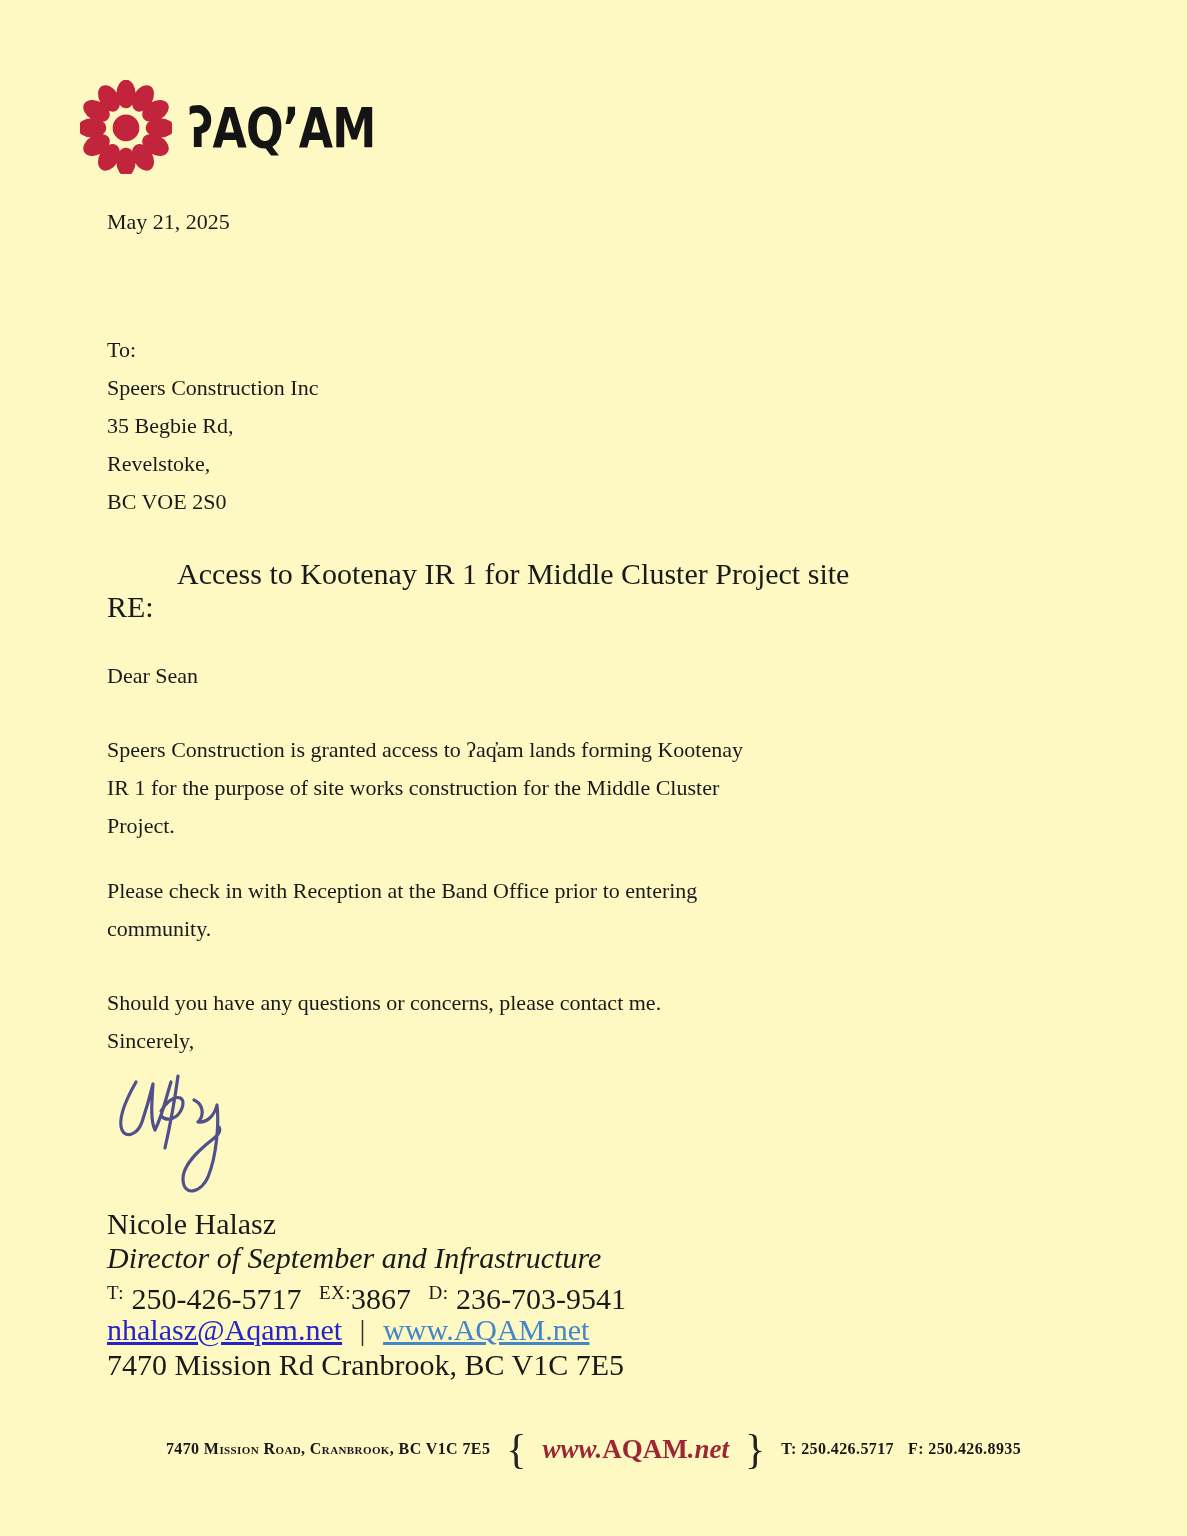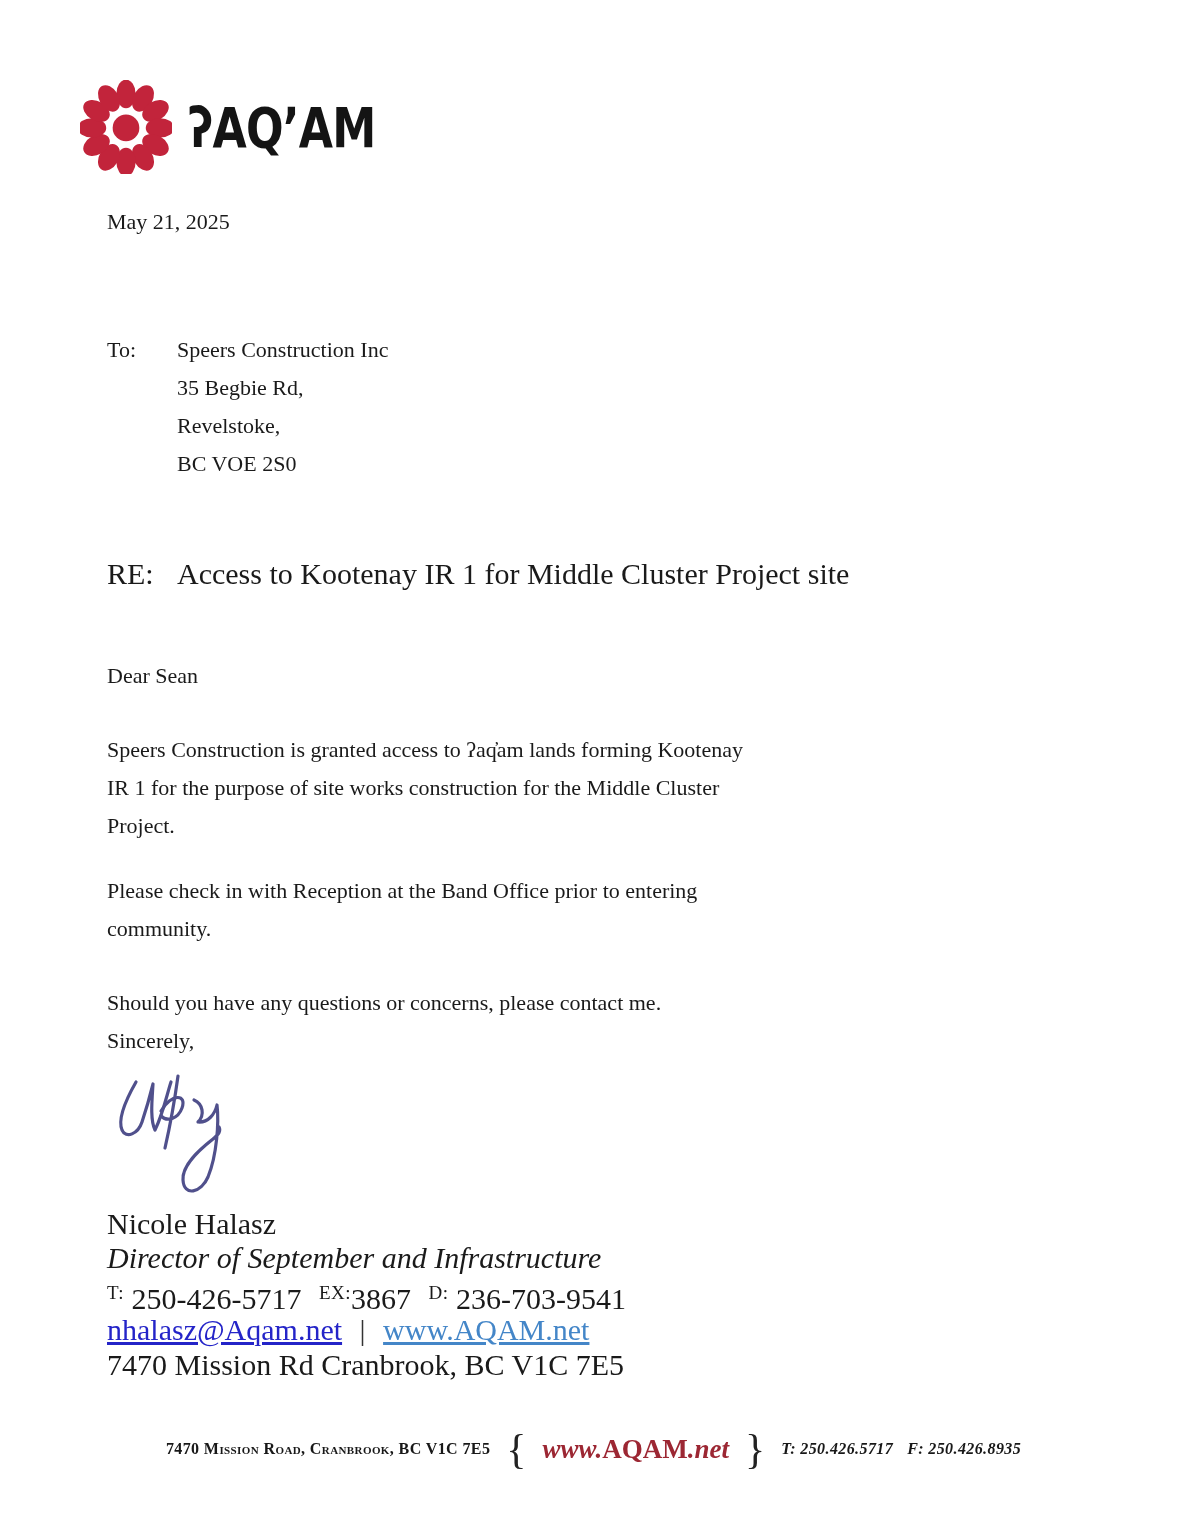--- a/index.html
+++ b/index.html
@@ -1,45 +1,45 @@
 <!DOCTYPE html>
 <html><head>
 <meta charset="utf-8">
 <style>
   html,body{margin:0;padding:0;background:#e8e8e8;}
   .page{
     position:relative;
     width:1187px;height:1536px;
     margin:0 auto;
-    background:#ffffff;
+    background:#fef9c3;
     font-family:"Liberation Serif","DejaVu Serif",serif;
     color:#1a1a1a;
     overflow:hidden;
   }
   
   .logo{position:absolute;left:80px;top:80px;display:flex;align-items:center;}
   .logo-flower{width:92px;height:94px;flex:0 0 auto;}
   .logo-flower .petal,.logo-flower .core{fill:#c2243b;}
   .logo-text{
     font-family:"DejaVu Sans","Liberation Sans",sans-serif;
     font-weight:bold;font-size:56px;line-height:1;
     color:#141414;letter-spacing:-1px;
     transform:scaleX(0.79);transform-origin:left center;
     margin-left:16px;margin-top:2px;white-space:nowrap;
   }
   
   .block{position:absolute;left:107px;white-space:nowrap;}
   .t30{font-size:22px;line-height:38px;}
   .date{top:203px;}
   .to-block{top:331px;}
-  .to-row{display:flex;}
+  .to-row{display:flex;flex-direction:column;}
   .to-label{width:70px;flex:0 0 auto;}
   .re-block{top:551px;font-size:30px;line-height:45px;}
   .re-row{display:flex;}
-  .re-label{width:70px;flex:0 0 auto;}
+  .re-label{width:70px;flex:0 0 auto;margin-top:33px;}
   .salutation{top:657px;}
   .para1{top:731px;}
   .para2{top:872px;}
   .para3{top:984px;}
   
   .sig-script{position:absolute;left:112px;top:1070px;width:210px;height:140px;}
   .sig-script path{fill:none;stroke:#50508c;stroke-width:3.2;stroke-linecap:round;stroke-linejoin:round;}
   .sig-name{top:1207px;font-size:30px;line-height:34px;}
   .sig-title{top:1241px;font-size:30px;line-height:34px;font-style:italic;}
   .sig-phone{top:1275px;font-size:30px;line-height:36px;}
@@ -56,21 +56,21 @@
     display:flex;align-items:center;justify-content:center;
     gap:12px;white-space:nowrap;
   }
   .footer-small{
     font-size:16px;font-weight:700;color:#181818;
     font-variant-caps:small-caps;letter-spacing:0.4px;
   }
   .footer-brace{font-size:42px;font-weight:400;color:#222;line-height:1;padding:0 4px;}
   .footer-site{font-size:27px;font-weight:700;color:#9c2733;}
   .footer-site .it{font-style:italic;}
-  .footer-right{display:flex;gap:14px;font-style:italic;}
+  .footer-right{display:flex;gap:14px;}
 </style>
 </head>
 <body>
 
 <div class="page">
 
   <div class="logo">
     <svg class="logo-flower" viewBox="0 0 100 100" aria-hidden="true">
       <g transform="translate(50,51)">
         <g class="petals">

